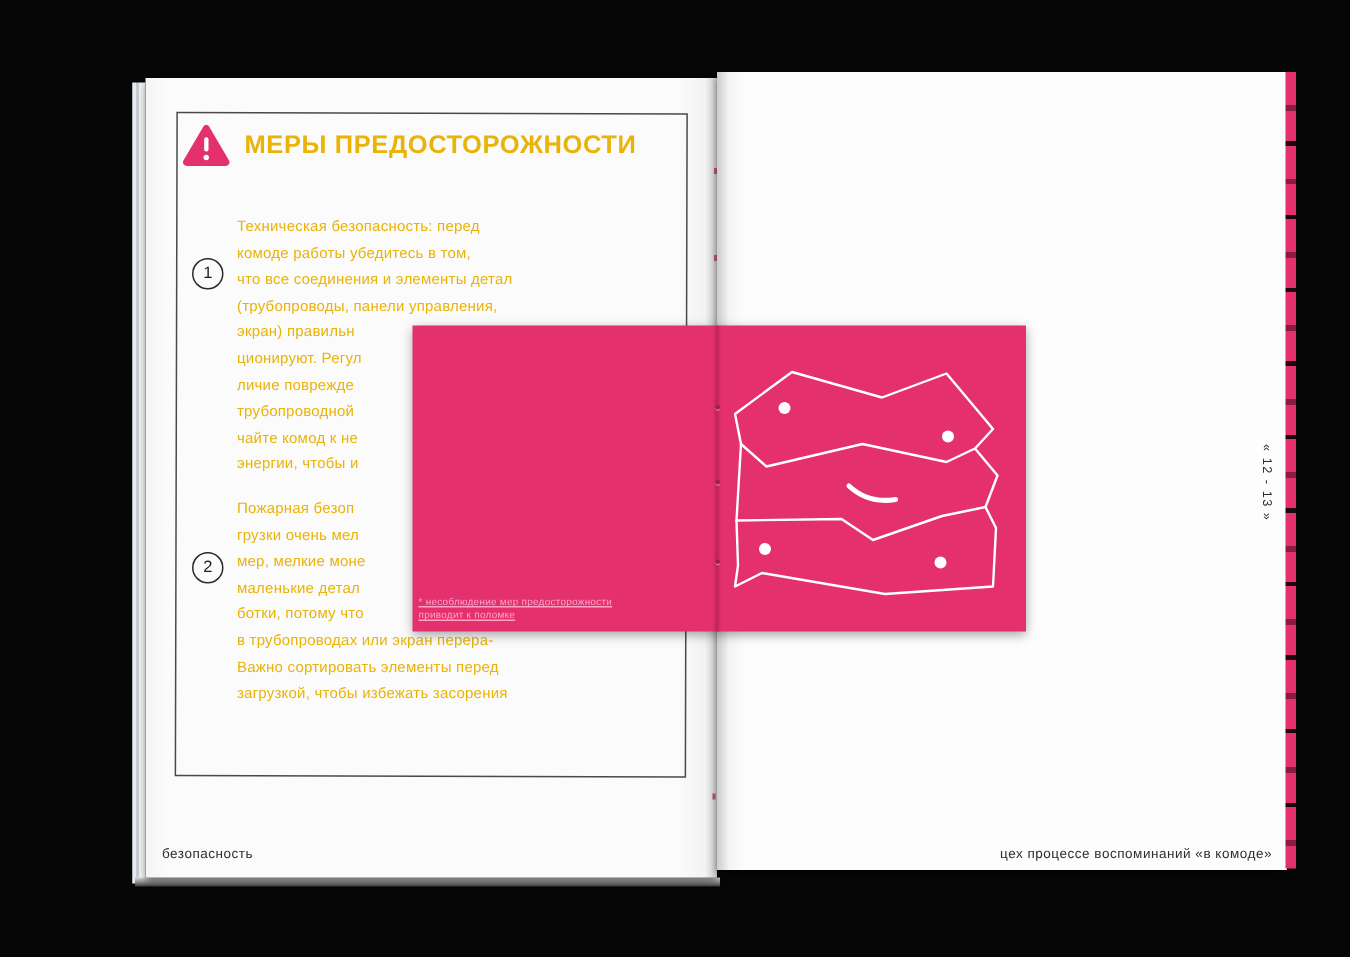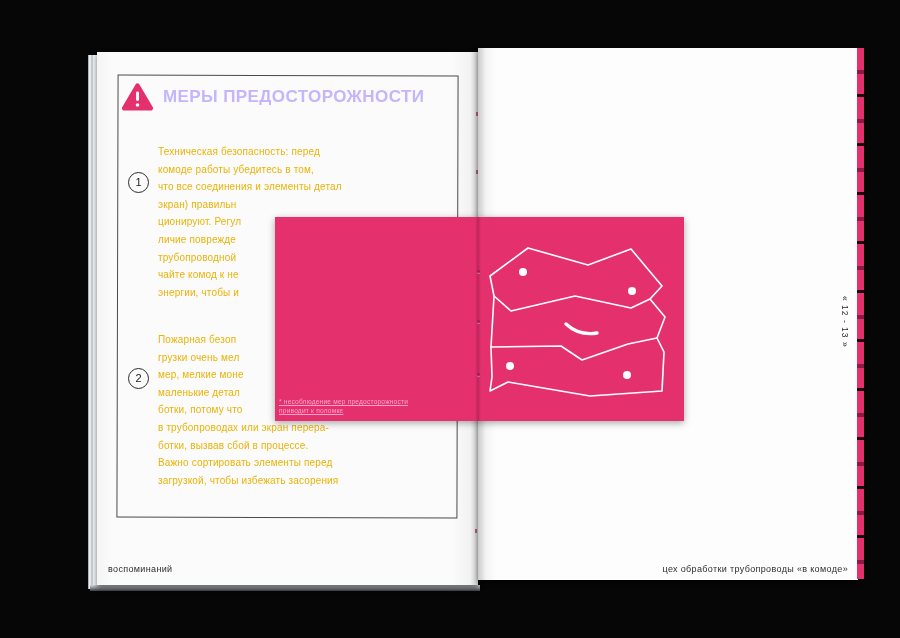--- a/index.html
+++ b/index.html
@@ -38,21 +38,21 @@
   }
   .staple{position:absolute;width:2px;height:4px;background:#8a2048;opacity:.7;}
   
   .frame-box{
     position:absolute;left:117px;top:75px;width:339px;height:441px;
     border:1px solid #4a4a4a;transform:rotate(.15deg);
   }
   .warn-tri{position:absolute;left:121px;top:82px;width:33px;height:29px;}
   .heading{
     position:absolute;left:163px;top:87px;width:300px;
-    font-size:17px;font-weight:bold;letter-spacing:.4px;color:#c4b5fd;
+    font-size:17px;font-weight:bold;letter-spacing:.4px;color:#eab308;
   }
   .body-text{position:absolute;left:158px;width:300px;font-size:10px;letter-spacing:.15px;color:#eab308;}
   .body-text .ln{height:17.6px;line-height:17.6px;white-space:nowrap;}
   .item1{top:143px;}
   .item2{top:331px;}
   .num-circle{
     position:absolute;left:128px;width:19px;height:19px;border:1.4px solid #2a2a2a;border-radius:50%;
     font-size:11px;line-height:19px;text-align:center;color:#1c1c1c;background:transparent;
   }
   .num-1{top:172px;}
@@ -107,42 +107,42 @@
 
   <div class="heading">МЕРЫ ПРЕДОСТОРОЖНОСТИ</div>
 
   <div class="num-circle num-1">1</div>
   <div class="num-circle num-2">2</div>
 
   <div class="body-text item1">
     <div class="ln">Техническая безопасность: перед</div>
     <div class="ln">комоде работы убедитесь в том,</div>
     <div class="ln">что все соединения и элементы детал</div>
+    <div class="ln">(трубопроводы, панели управления,</div>
     <div class="ln">экран) правильн</div>
     <div class="ln">ционируют. Регул</div>
     <div class="ln">личие поврежде</div>
     <div class="ln">трубопроводной</div>
     <div class="ln">чайте комод к не</div>
     <div class="ln">энергии, чтобы и</div>
   </div>
 
   <div class="body-text item2">
     <div class="ln">Пожарная безоп</div>
     <div class="ln">грузки очень мел</div>
     <div class="ln">мер, мелкие моне</div>
     <div class="ln">маленькие детал</div>
     <div class="ln">ботки, потому что</div>
     <div class="ln">в трубопроводах или экран перера-</div>
-    <div class="ln">ботки, вызвав сбой в процессе.</div>
     <div class="ln">Важно сортировать элементы перед</div>
     <div class="ln">загрузкой, чтобы избежать засорения</div>
   </div>
 
-  <div class="footer footer-left">воспоминаний</div>
-  <div class="footer footer-right">цех обработки трубопроводы «в комоде»</div>
+  <div class="footer footer-left">безопасность</div>
+  <div class="footer footer-right">цех процессе воспоминаний «в комоде»</div>
   <div class="page-marker">« 12 - 13 »</div>
 
   <div class="insert-card">
     <div class="card-crease"></div>
     <div class="stitch-hole" style="top:53px;"></div>
     <div class="stitch-hole" style="top:103px;"></div>
     <div class="stitch-hole" style="top:156px;"></div>
 
     <svg class="card-art" viewBox="0 0 190 160">
       <g fill="none" stroke="#ffffff" stroke-width="1.6" stroke-linejoin="round" stroke-linecap="round">

